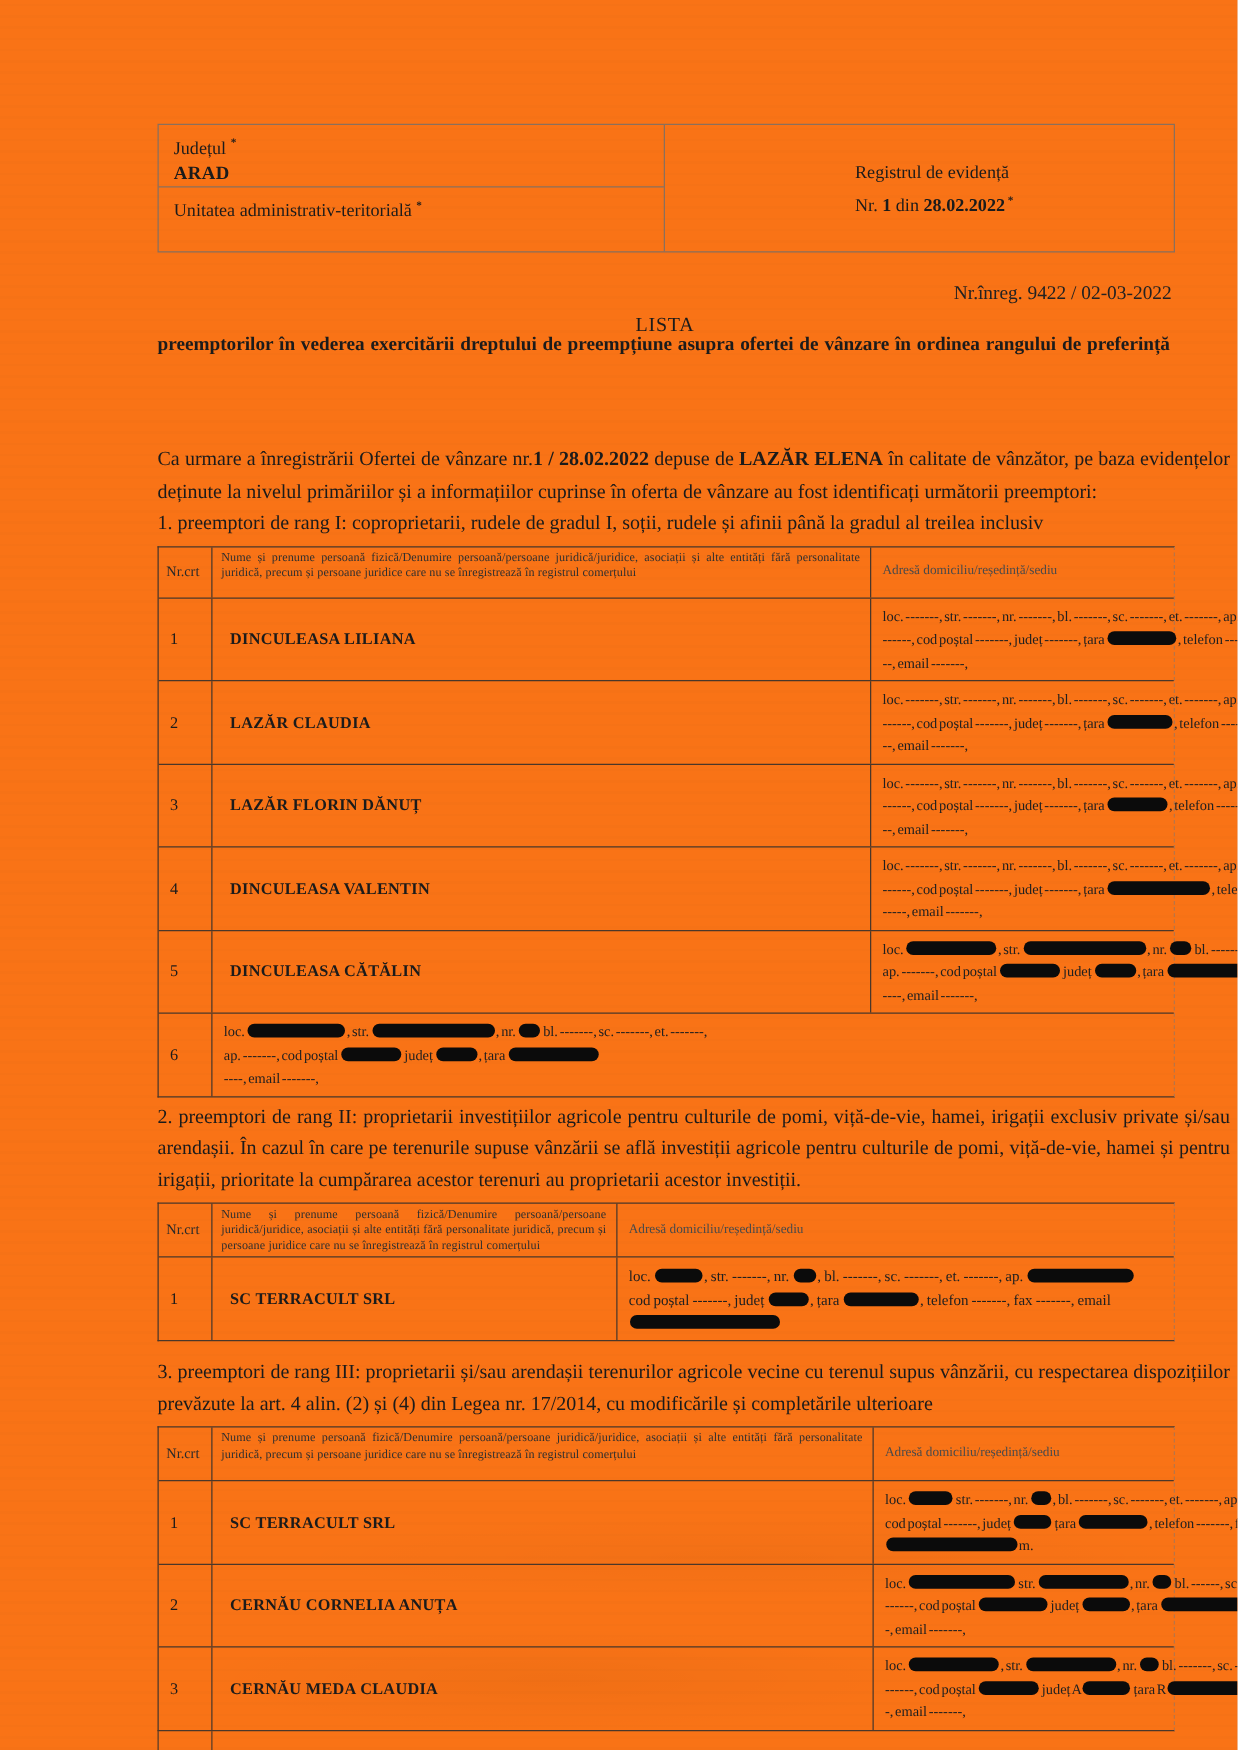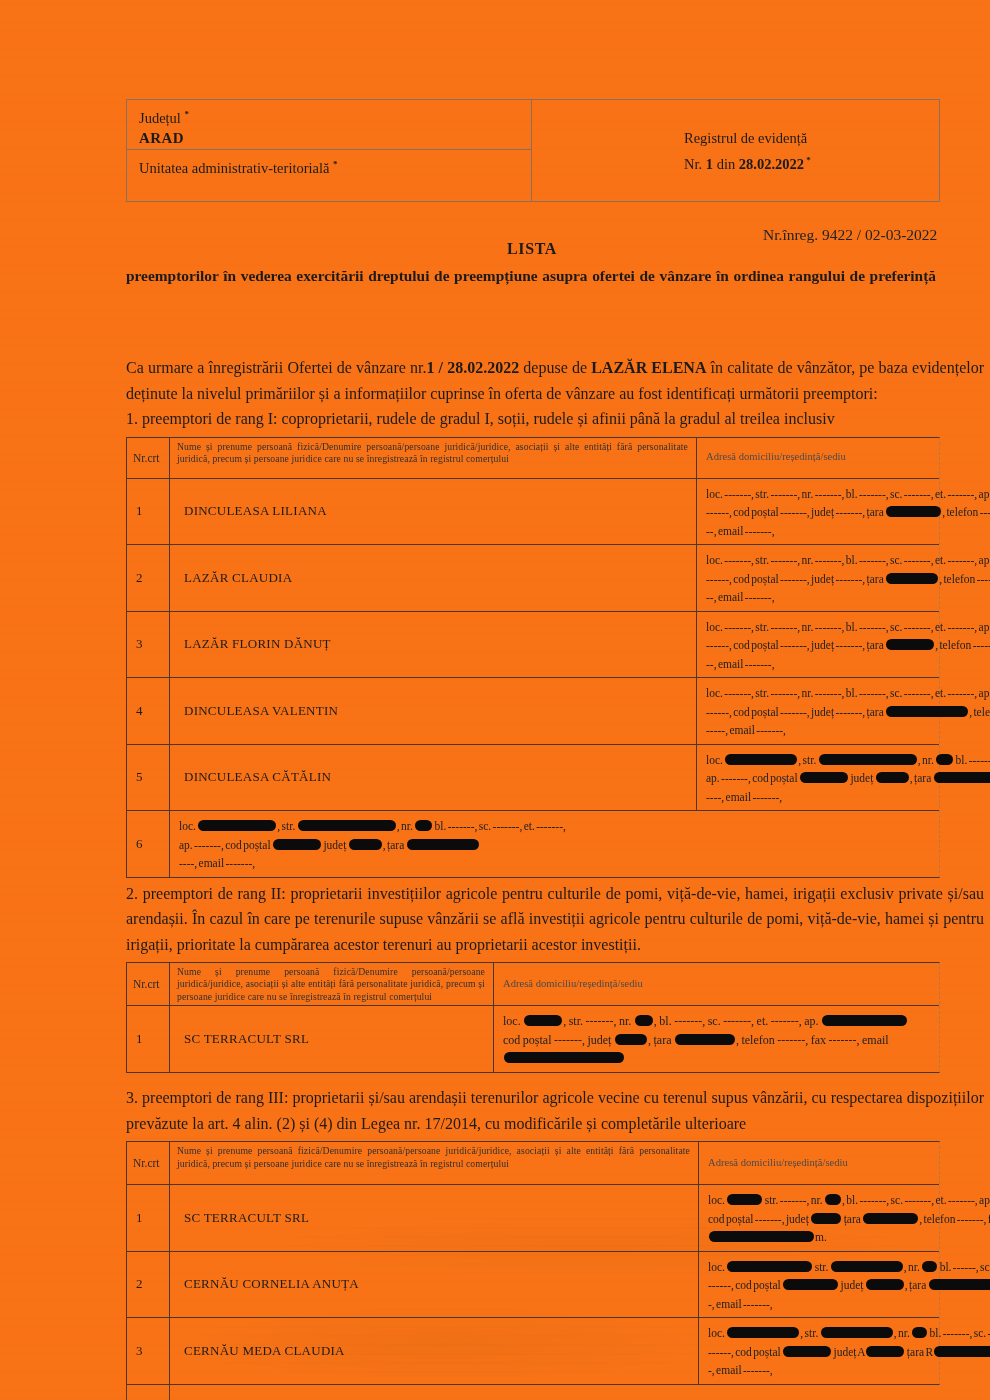--- a/index.html
+++ b/index.html
@@ -26,42 +26,42 @@
     border:1px solid rgba(110,110,110,.8);
   }
   .hdr-cell{padding:4px 10px 2px 12px;font-size:14.5px;line-height:20px;}
   .hc-county{border-bottom:1px solid rgba(110,110,110,.8);}
   .hc-right{grid-row:1 / span 2;grid-column:2;border-left:1px solid rgba(110,110,110,.8);
     padding:27px 0 0 152px;font-size:14.5px;line-height:22px;}
   .hdr-value{font-weight:bold;font-size:15px;letter-spacing:.4px;}
   
   .nr-inreg{position:absolute;left:763px;top:226px;width:260px;font-size:15.5px;white-space:nowrap;color:#222;}
   
-  .doc-title{position:absolute;left:126px;top:240px;width:812px;text-align:center;
-    font-weight:bold;font-size:16px;letter-spacing:.6px;}
+  .doc-title{position:absolute;left:126px;top:252px;width:812px;text-align:center;
+    font-weight:normal;font-size:16px;letter-spacing:.6px;}
   .doc-subtitle{position:absolute;left:126px;top:267px;width:810px;font-weight:bold;
     font-size:15.4px;text-align:justify;text-align-last:justify;white-space:nowrap;}
   
   .main{position:absolute;left:126px;top:355px;width:864px;}
   .para{width:858px;font-size:16px;line-height:25.5px;text-align:justify;margin:0;}
   .para.mt1{margin-top:3px;}
   .para.mt2{margin-top:12px;}
   
   .tbl{width:812px;margin-top:5px;
     border:1px solid rgba(45,45,45,.85);
     border-right:1px dashed rgba(120,120,120,.5);
     background:transparent;}
   .trow{display:grid;}
   .trow + .trow{border-top:1px solid rgba(45,45,45,.85);}
   .t-a .trow{grid-template-columns:42px 527px 243px;}
   .t-b .trow{grid-template-columns:42px 324px 446px;}
   .t-c .trow{grid-template-columns:42px 529px 241px;}
   .cell + .cell{border-left:1px solid rgba(45,45,45,.85);}
   .c-nr{display:flex;align-items:center;padding-left:9px;font-size:13px;}
-  .c-name{display:flex;align-items:center;padding-left:14px;font-weight:normal;
+  .c-name{display:flex;align-items:center;padding-left:14px;font-weight:bold;
     font-size:13px;letter-spacing:.25px;}
   .c-addr{padding:6px 0 4px 9px;overflow:visible;font-size:11.5px;line-height:18.5px;
     word-spacing:-1.5px;color:#202020;}
   .t-b .c-addr{word-spacing:-0.5px;font-size:12px;}
   .aline{white-space:nowrap;}
   .thead{min-height:40px;}
   .thead .c-nr{font-size:11.5px;padding-left:6px;color:#2a2a2a;}
   .thead .c-name{font-weight:normal;display:block;padding:3px 8px 2px 7px;}
   .hdr-name-txt{font-size:9.7px;line-height:12.4px;text-align:justify;color:#2f2f2f;
     letter-spacing:.1px;}

